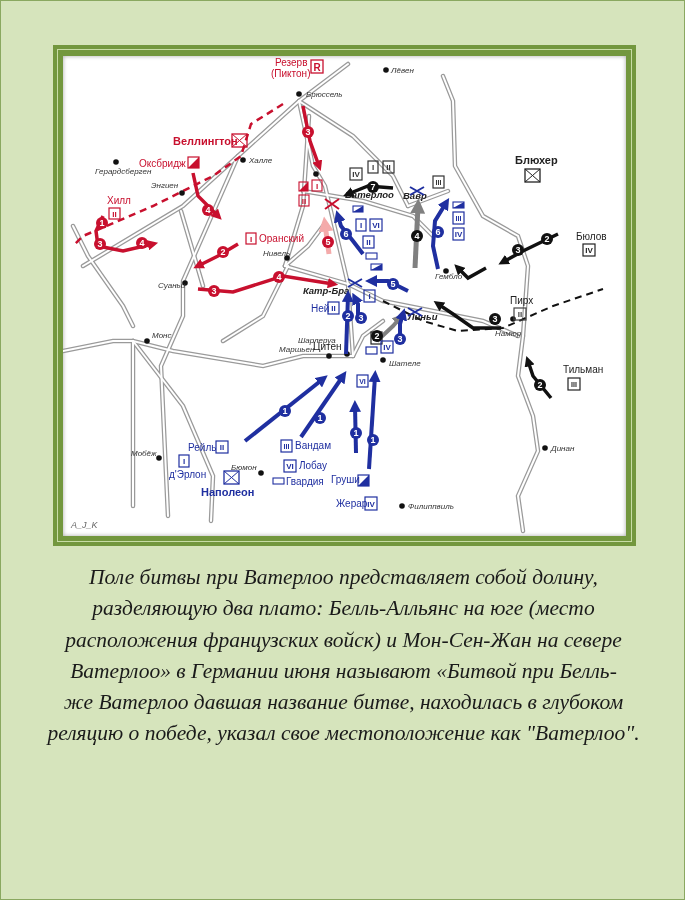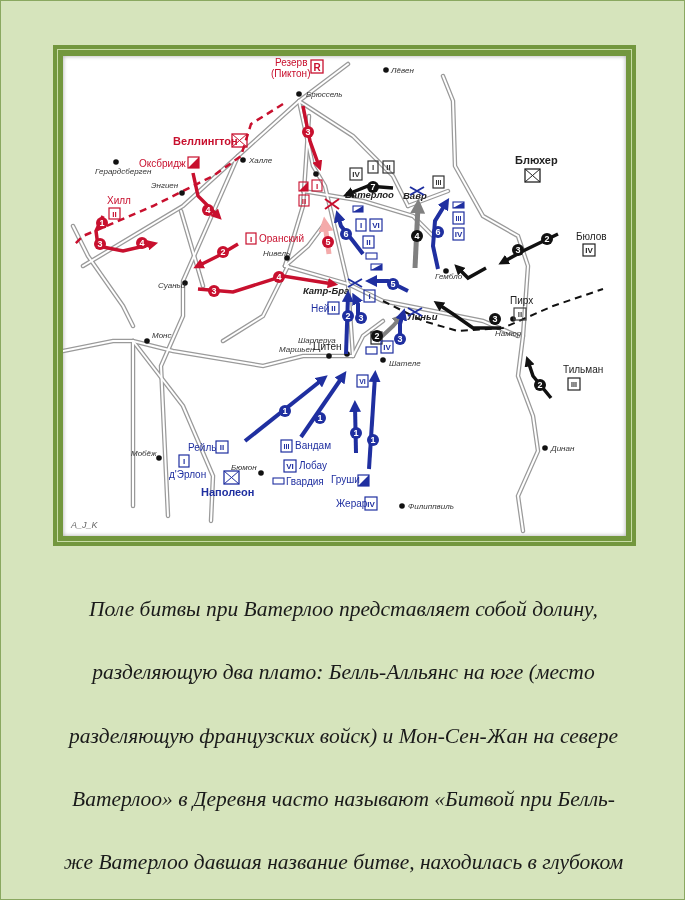--- a/index.html
+++ b/index.html
@@ -4,21 +4,21 @@
 <style>
   html, body { margin:0; padding:0; }
   body { width:685px; height:900px; background:#d6e4bc; position:relative; overflow:hidden; }
   .page { position:absolute; left:0; top:0; width:683px; height:898px; border:1px solid #8aa860; background:#d6e4bc; }
   .frame { position:absolute; left:52px; top:44px; width:583px; height:501px; background:#73973e; box-sizing:border-box; }
   .frame-inner { position:absolute; left:4px; top:4px; right:4px; bottom:4px; border:1px solid #c8dca6; }
   .map { position:absolute; left:10px; top:11px; width:563px; height:480px; background:#fff; box-shadow: inset 0 0 4px rgba(0,0,0,0.35); }
   .map svg { position:absolute; left:0; top:0; }
   .caption { position:absolute; left:0; top:561px; width:685px; text-align:center;
      font-family:"Liberation Serif","DejaVu Serif",serif; font-style:italic; font-size:21.5px; line-height:31.3px; color:#1a1a1a; }
-  .caption div { white-space:nowrap;margin-top:32px; }
+  .caption div { white-space:nowrap; }
   svg text { font-family:"Liberation Sans","DejaVu Sans",sans-serif; }
   .town { font-size:8px; font-style:italic; fill:#333; }
   .lbl-red { fill:#c8102e; font-size:10px; }
   .lbl-blue { fill:#1f2fa0; font-size:10px; }
   .lbl-blk { fill:#222; font-size:10px; }
   .num { font-size:9px; font-weight:bold; fill:#fff; text-anchor:middle; }
 </style>
 </head>
 <body>
 
@@ -364,17 +364,18 @@
         </g>
 
         <text x="8" y="472" font-size="9" font-style="italic" fill="#666">A_J_K</text>
       </svg>
     </div>
   </div>
 
   <div class="caption">
     <div>Поле битвы при Ватерлоо представляет собой долину,</div>
     <div>разделяющую два плато: Белль-Алльянс  на юге (место</div>
-    <div>разделяющую французских войск) и Мон-Сен-Жан на севере</div>
-    <div>Ватерлоо» в Деревня часто называют «Битвой при Белль-</div>
+    <div>расположения французских войск) и Мон-Сен-Жан на севере</div>
+    <div>Ватерлоо» в Германии июня называют «Битвой при Белль-</div>
     <div>же Ватерлоо давшая название битве, находилась в глубоком</div>
+    <div>реляцию о победе, указал свое местоположение как "Ватерлоо".</div>
   </div>
 </div>
 
 </body></html>

